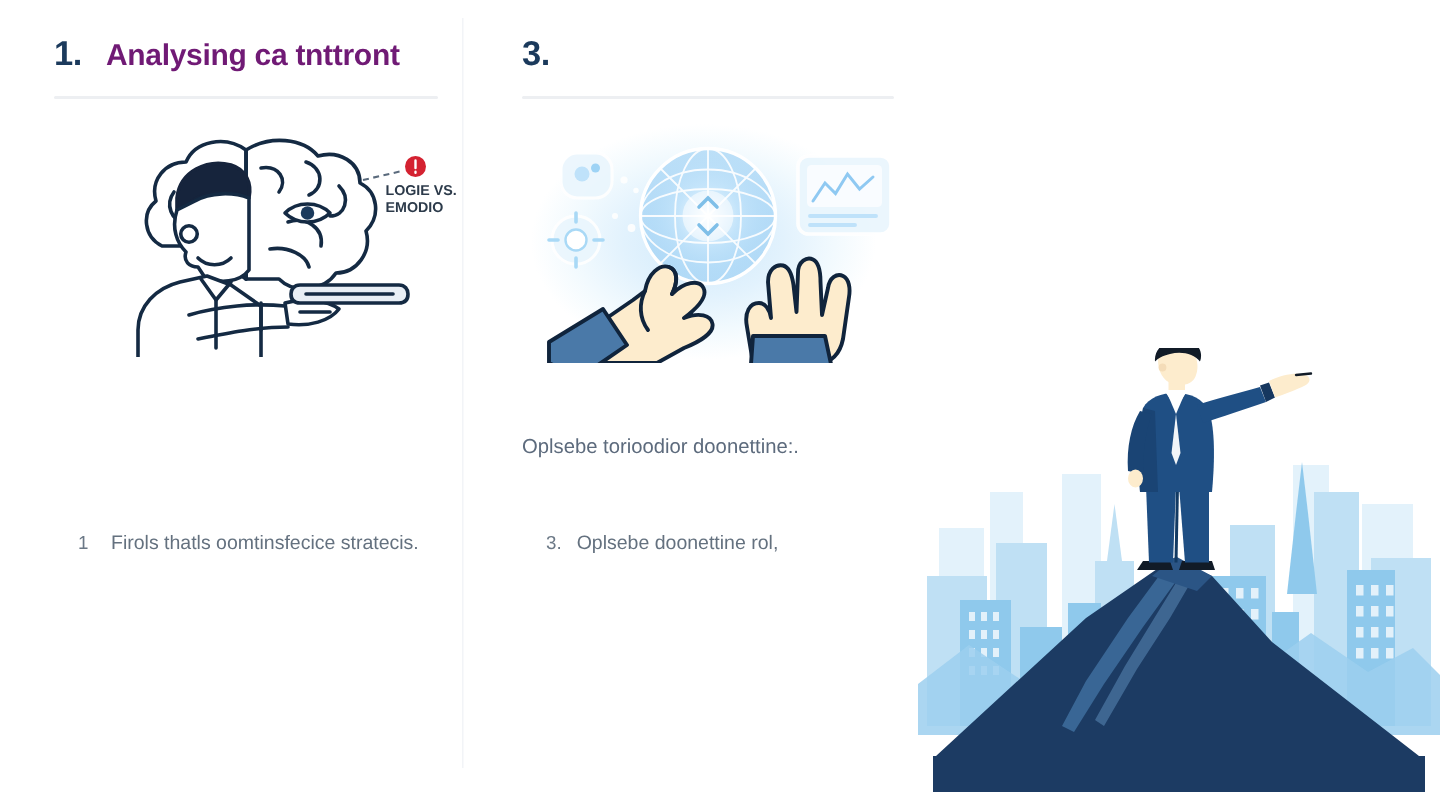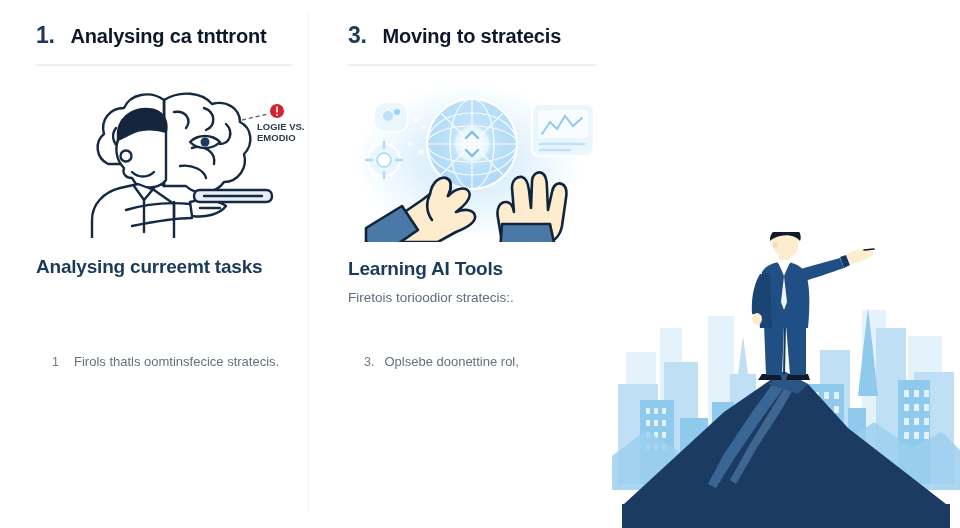--- a/index.html
+++ b/index.html
@@ -51,21 +51,21 @@
   }
   .head-num {
     font-size: 23px;
     font-weight: bold;
     color: #1b3a5c;
     letter-spacing: -0.3px;
   }
   .head-title {
     font-size: 20px;
     font-weight: bold;
-    color: #0f172a;
+    color: #701a75;
     letter-spacing: -0.2px;
   }
   .head-rule {
     position: absolute;
     top: 64px;
     left: 22px;
     right: 16px;
     height: 2px;
     background: #edeff2;
     border-radius: 2px;
@@ -214,33 +214,31 @@
         <path d="M228 34 L254 28" stroke="#5a6a7c" stroke-width="1.4" stroke-dasharray="4 3" fill="none"></path>
 
         <circle cx="263" cy="25" r="7" fill="#d42231"></circle>
         <path d="M263 21 L263 26 M263 28.5 L263 29.2" stroke="#ffffff" stroke-width="1.6" stroke-linecap="round"></path>
 
         <text x="243" y="44" font-family="Liberation Sans, sans-serif" font-size="9.5" font-weight="bold" fill="#2c3a4a">LOGIE VS.</text>
         <text x="243" y="55" font-family="Liberation Sans, sans-serif" font-size="9.5" font-weight="bold" fill="#2c3a4a">EMODIO</text>
       </svg>
     </div>
 
-    <div class="card-title">Analysing curreemt tasks</div>
 
     <div class="bullet-row" id="left-bullet">
       <span class="bnum">1</span>
       <span class="btext">Firols thatls oomtinsfecice stratecis.</span>
     </div>
   </div>
 
   <div class="col" id="col-mid">
 
     <div class="head-row">
       <span class="head-num">3.</span>
-      <span class="head-title">Moving to stratecis</span>
     </div>
     <div class="head-rule"></div>
 
     <div class="illus">
       <div id="mid-glow"></div>
       <svg viewBox="0 0 286 160" width="286" height="160" xmlns="http://www.w3.org/2000/svg" style="position:absolute;left:0;top:-4px;">
         <defs>
           <radialGradient id="hubg" cx="50%" cy="50%" r="50%">
             <stop offset="0%" stop-color="#ffffff" stop-opacity="0.95"></stop>
             <stop offset="45%" stop-color="#bfe2fa" stop-opacity="0.85"></stop>
@@ -311,22 +309,21 @@
                    L186 106 C186 98, 191 94, 196 95 C200 96, 202 101, 203 108
                    L205 126 L206 100 C206 92, 212 89, 216 91 C220 93, 221 99, 221 106
                    L222 128 L226 110 C227 103, 232 100, 236 102 C240 104, 241 110, 240 116
                    L236 144 C234 154, 228 160, 220 160 Z" fill="#fdeccd"></path>
 
           <path d="M176 142 L224 142 L230 170 L174 170 Z" fill="#4a79a8"></path>
         </g>
       </svg>
     </div>
 
-    <div class="card-title" id="mid-title">Learning AI Tools</div>
-    <div class="card-sub">Firetois torioodior stratecis:.</div>
+    <div class="card-sub">Oplsebe torioodior doonettine:.</div>
   </div>
 
   <div class="bullet-row" id="mid-bullet">
     <span class="bnum">3.</span>
     <span class="btext">Oplsebe doonettine rol,</span>
   </div>
 
   <div id="hero">
     <svg id="hero-svg" viewBox="0 0 348 296" xmlns="http://www.w3.org/2000/svg">
 

